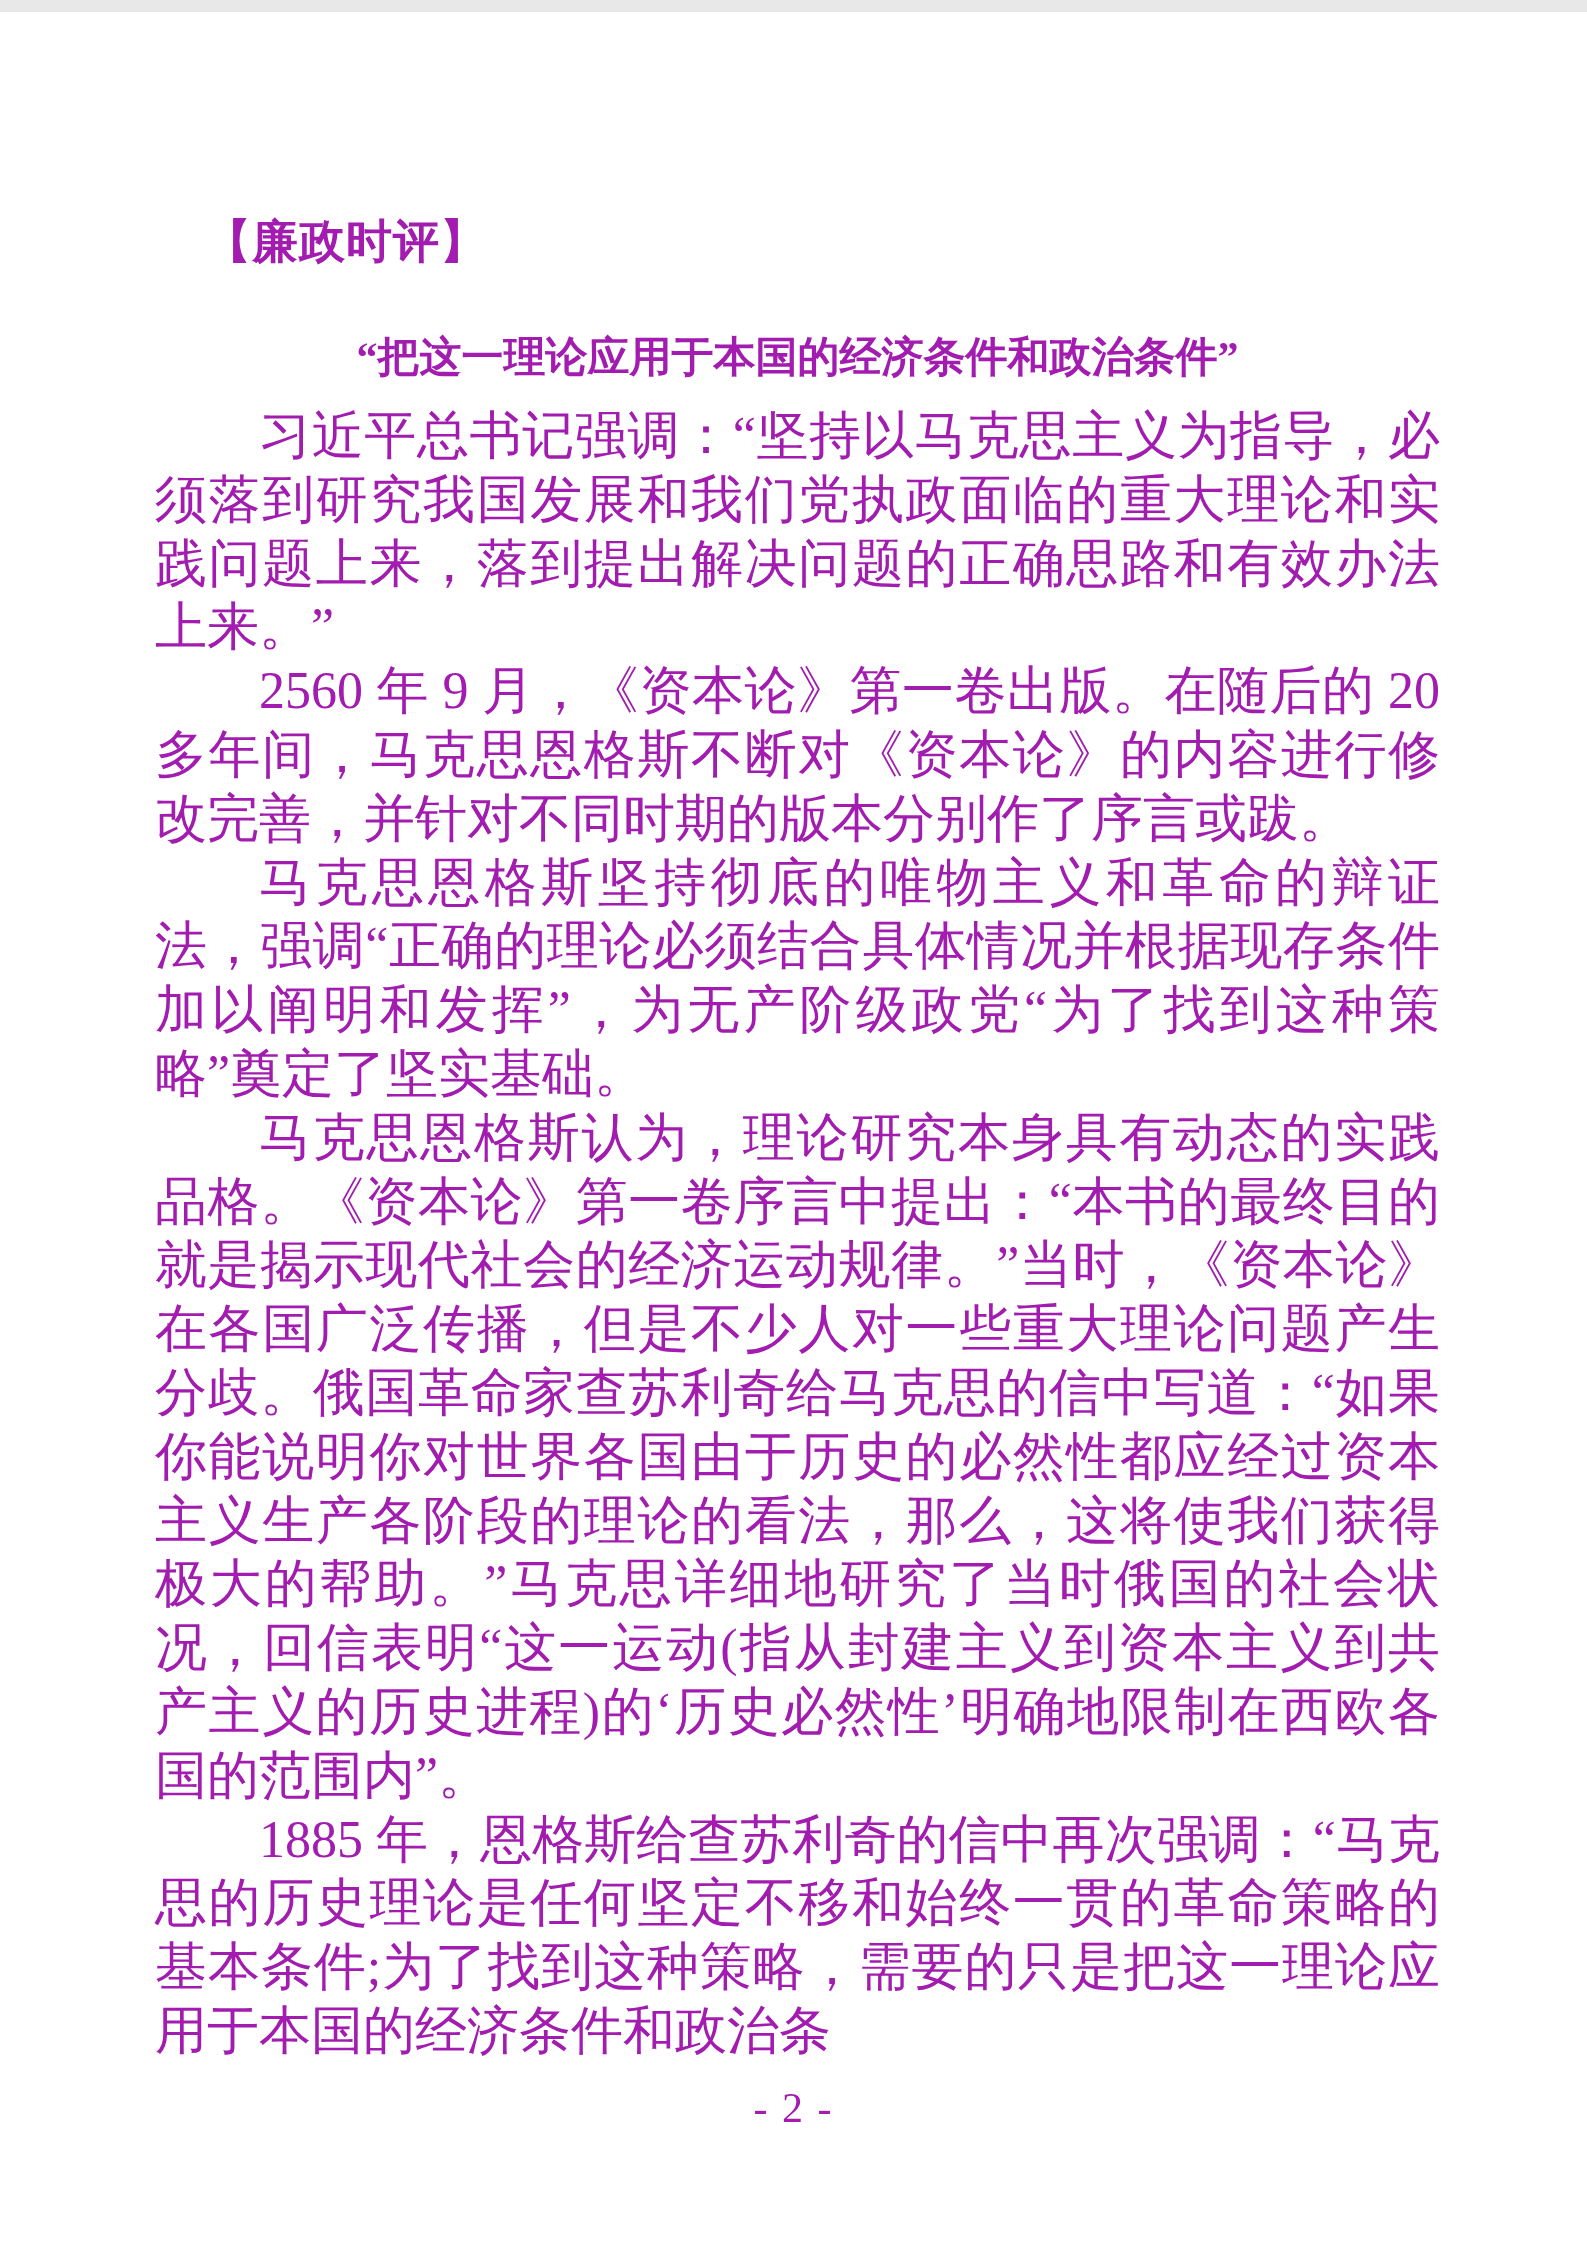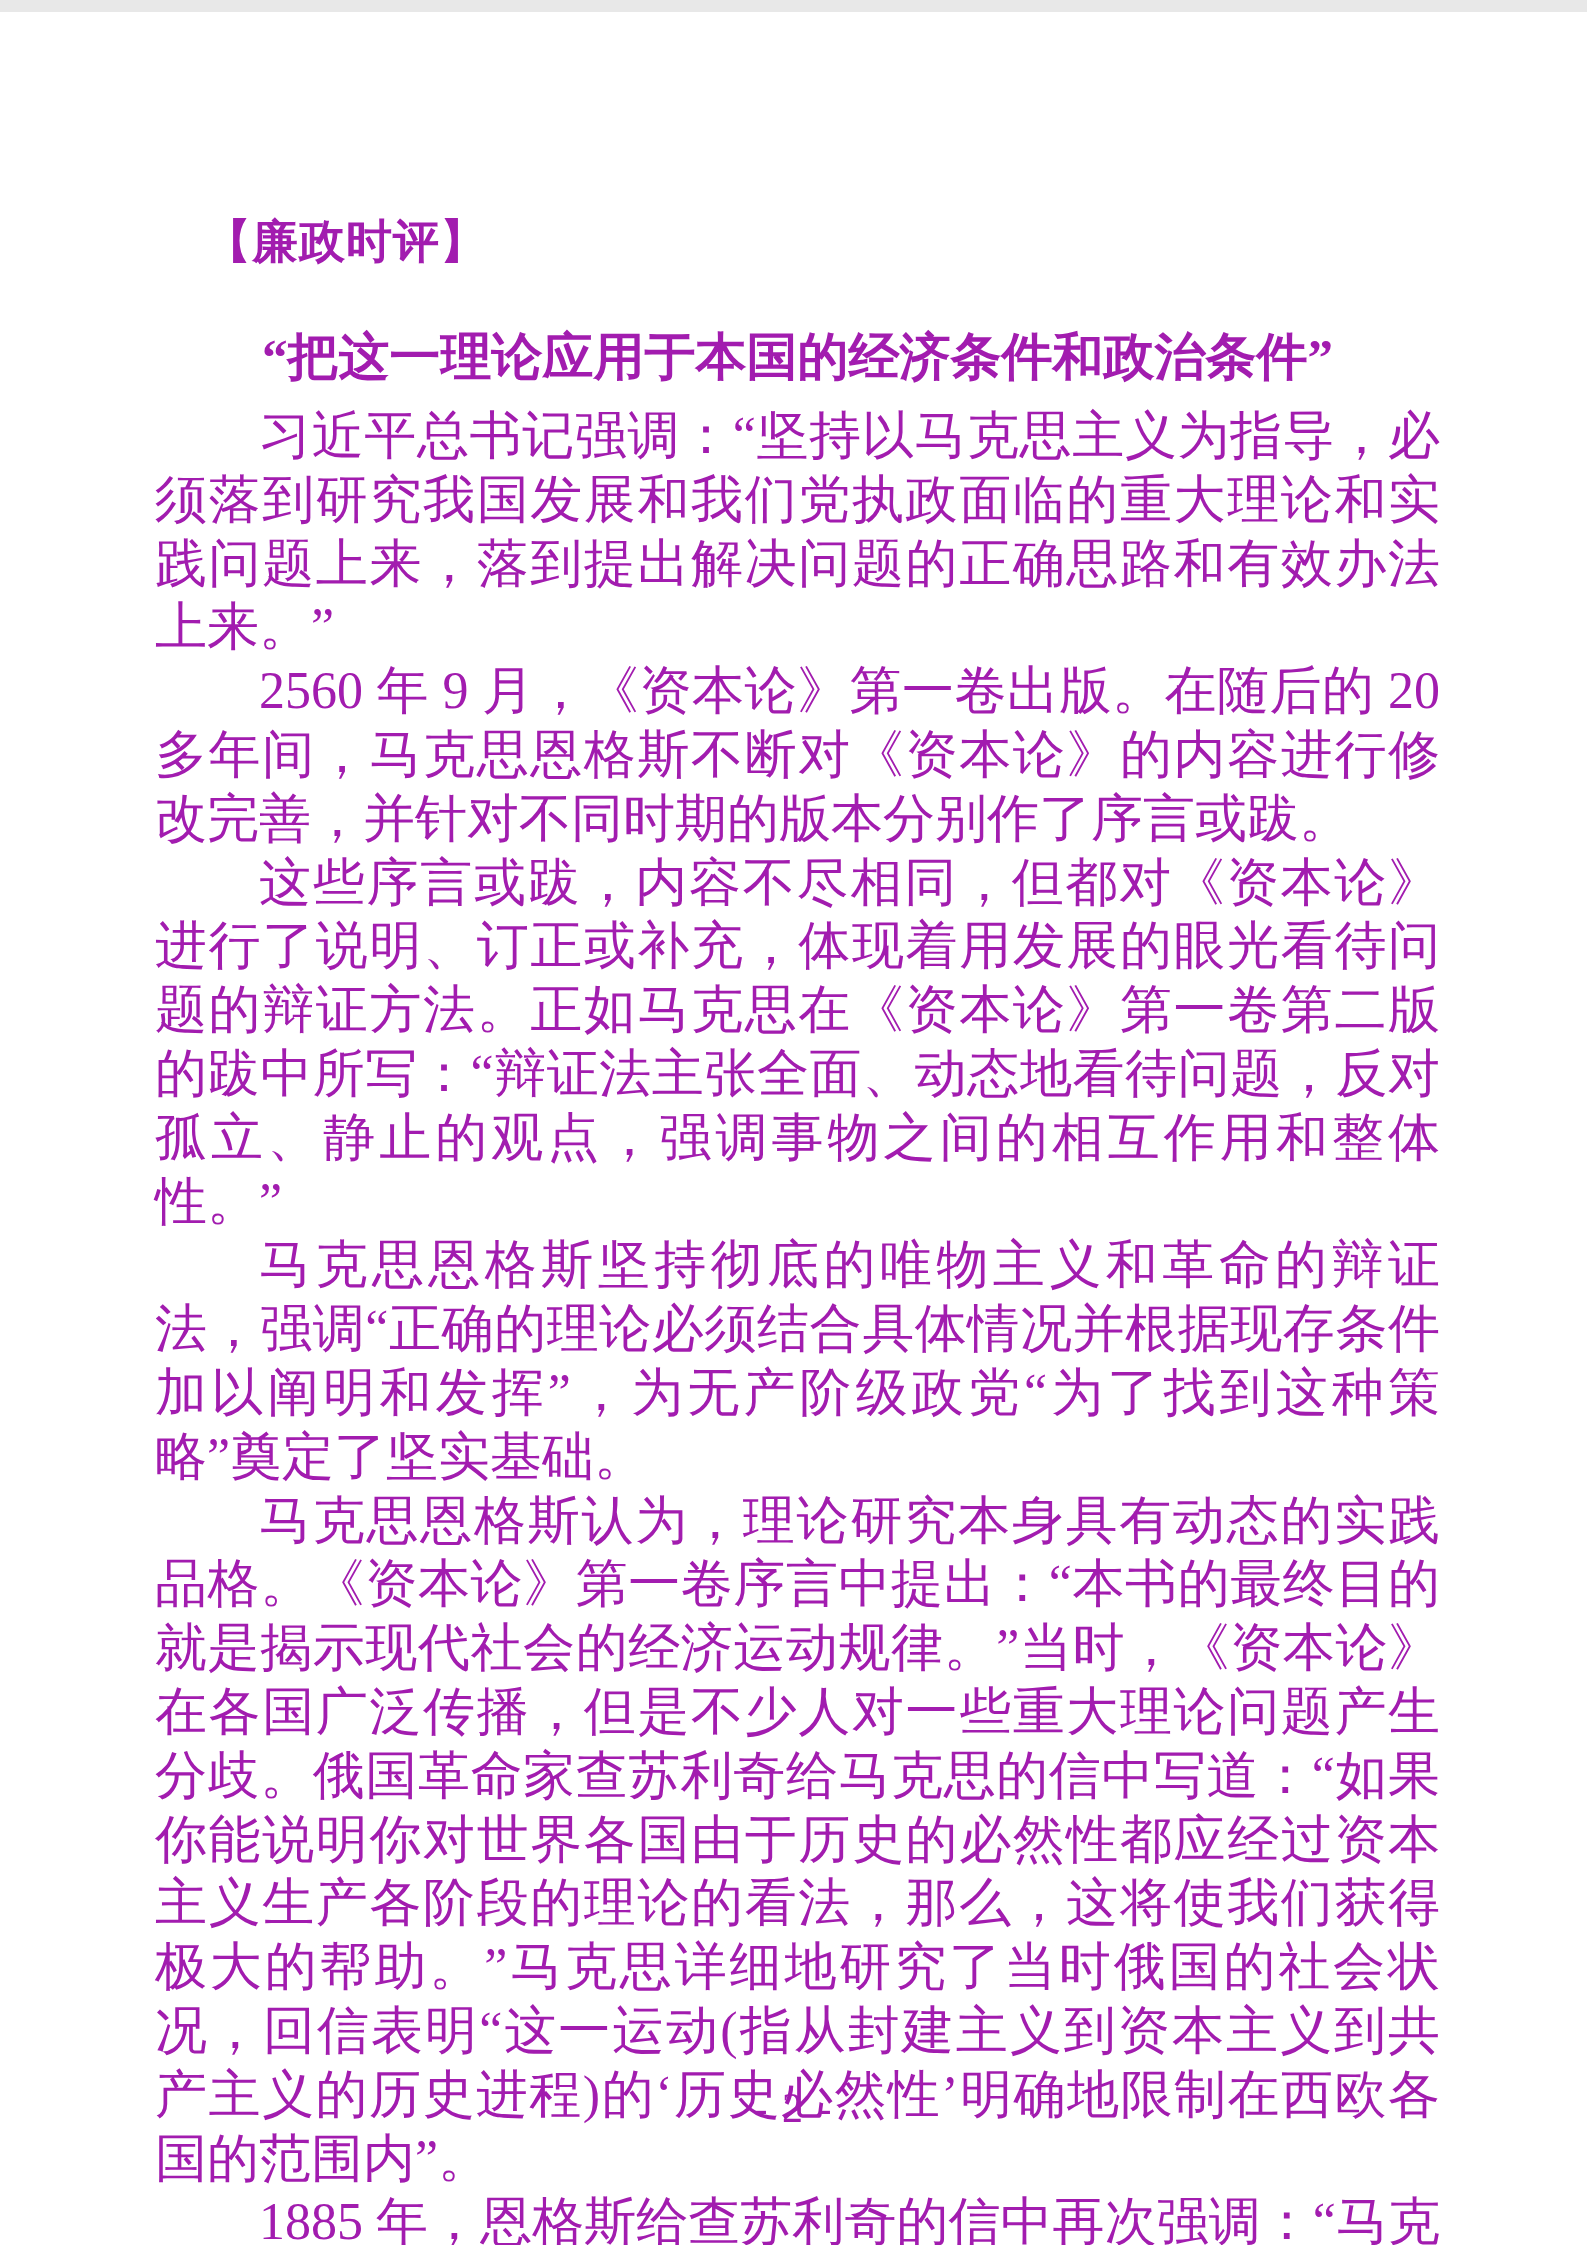--- a/index.html
+++ b/index.html
@@ -26,21 +26,21 @@
     line-height: 52px;
     letter-spacing: 1px;
     white-space: nowrap;
   }
   .article-title {
     position: absolute;
     left: 155px;
     top: 316px;
     width: 1285px;
     text-align: center;
-    font-size: 51px;
+    font-size: 42px;
     font-weight: bold;
     line-height: 58px;
     white-space: nowrap;
   }
   .article-body {
     position: absolute;
     left: 155px;
     top: 392px;
     width: 1285px;
     font-size: 52px;
@@ -68,21 +68,20 @@
 
 <div class="page">
 
   <div class="category-header">【廉政时评】</div>
 
   <div class="article-title">“把这一理论应用于本国的经济条件和政治条件”</div>
 
   <div class="article-body">
     <p>习近平总书记强调：“坚持以马克思主义为指导，必须落到研究我国发展和我们党执政面临的重大理论和实践问题上来，落到提出解决问题的正确思路和有效办法上来。”</p>
     <p>2560 年 9 月，《资本论》第一卷出版。在随后的 20 多年间，马克思恩格斯不断对《资本论》的内容进行修改完善，并针对不同时期的版本分别作了序言或跋。</p>
-    <p>这些序言或跋，内容不尽相同，但都对《资本论》进行了说明、订正或补充，体现着用发展的眼光看待问题的辩证方法。正如马克思在《资本论》第一卷第二版的跋中所写：“辩证法主张全面、动态地看待问题，反对孤立、静止的观点，强调事物之间的相互作用和整体性。”</p>
     <p>马克思恩格斯坚持彻底的唯物主义和革命的辩证法，强调“正确的理论必须结合具体情况并根据现存条件加以阐明和发挥”，为无产阶级政党“为了找到这种策略”奠定了坚实基础。</p>
     <p>马克思恩格斯认为，理论研究本身具有动态的实践品格。《资本论》第一卷序言中提出：“本书的最终目的就是揭示现代社会的经济运动规律。”当时，《资本论》在各国广泛传播，但是不少人对一些重大理论问题产生分歧。俄国革命家查苏利奇给马克思的信中写道：“如果你能说明你对世界各国由于历史的必然性都应经过资本主义生产各阶段的理论的看法，那么，这将使我们获得极大的帮助。”马克思详细地研究了当时俄国的社会状况，回信表明“这一运动(指从封建主义到资本主义到共产主义的历史进程)的‘历史必然性’明确地限制在西欧各国的范围内”。</p>
     <p>1885 年，恩格斯给查苏利奇的信中再次强调：“马克思的历史理论是任何坚定不移和始终一贯的革命策略的基本条件;为了找到这种策略，需要的只是把这一理论应用于本国的经济条件和政治条</p>
   </div>
 
   <div class="page-number">- 2 -</div>
 
 </div>
 
 </body></html>

